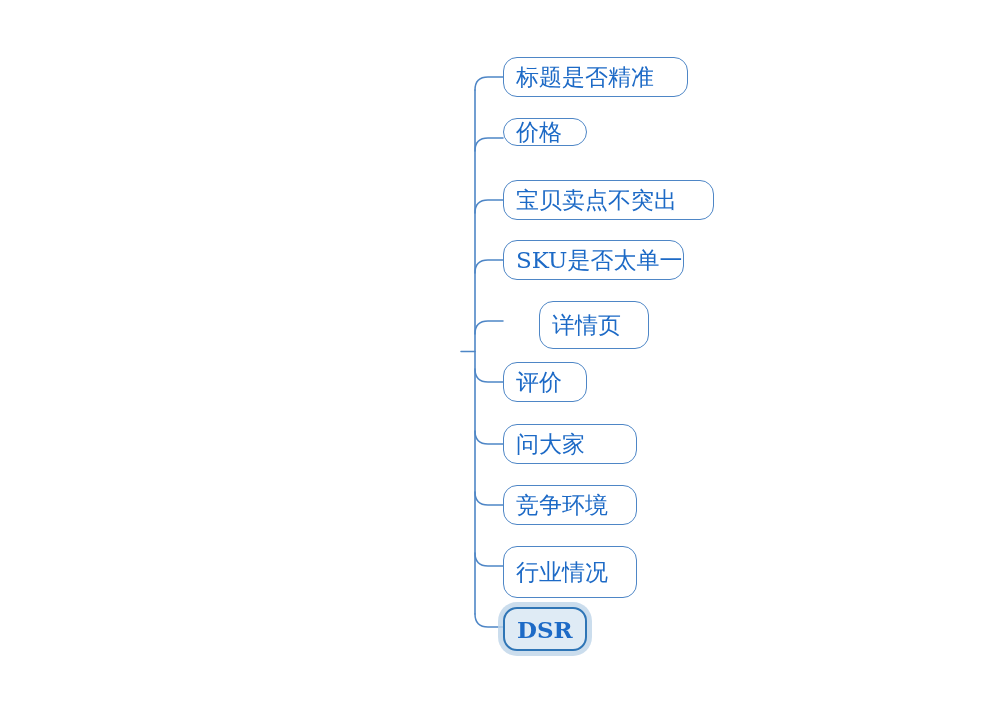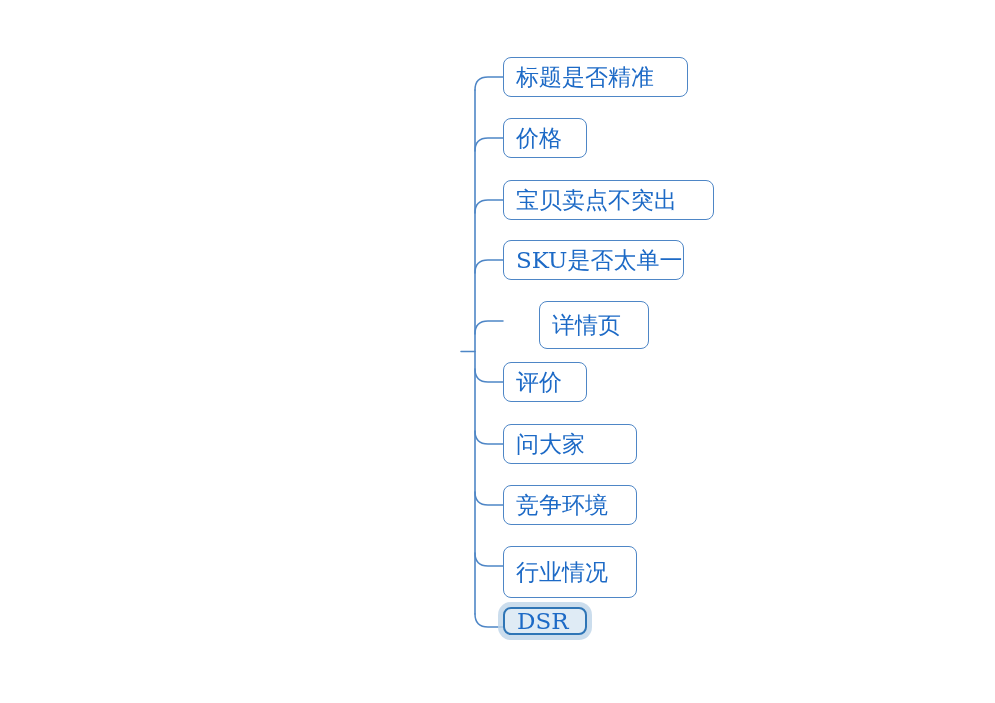--- a/index.html
+++ b/index.html
@@ -21,21 +21,21 @@
     top: 0;
     pointer-events: none;
   }
   .node {
     position: absolute;
     box-sizing: border-box;
     display: flex;
     align-items: center;
     background: #ffffff;
     border: 1.5px solid var(--child-border);
-    border-radius: 8px;
+    border-radius: 14px;
     color: var(--text-blue);
     font-size: 23px;
     line-height: 1;
     padding-left: 12px;
     white-space: nowrap;
     cursor: default;
   }
   .node.selected {
     background: var(--selected-fill);
     border: 2px solid var(--selected-border);
@@ -71,23 +71,23 @@
       <path d="M 475 273 Q 475 260 488 260 L 503 260" fill="none" stroke="#4e86c6" stroke-width="1.5" stroke-linecap="round"></path>
       <path d="M 475 334 Q 475 321 488 321 L 503 321" fill="none" stroke="#4e86c6" stroke-width="1.5" stroke-linecap="round"></path>
       <path d="M 475 369 Q 475 382 488 382 L 503 382" fill="none" stroke="#4e86c6" stroke-width="1.5" stroke-linecap="round"></path>
       <path d="M 475 431 Q 475 444 488 444 L 503 444" fill="none" stroke="#4e86c6" stroke-width="1.5" stroke-linecap="round"></path>
       <path d="M 475 492 Q 475 505 488 505 L 503 505" fill="none" stroke="#4e86c6" stroke-width="1.5" stroke-linecap="round"></path>
       <path d="M 475 553 Q 475 566 488 566 L 503 566" fill="none" stroke="#4e86c6" stroke-width="1.5" stroke-linecap="round"></path>
       <path d="M 475 614 Q 475 627 488 627 L 503 627" fill="none" stroke="#4e86c6" stroke-width="1.5" stroke-linecap="round"></path>
     </svg>
   <div id="children">
       <div class="node" style="left: 503px; top: 57px; width: 185px; height: 40px;">标题是否精准</div>
-      <div class="node" style="left: 503px; top: 118px; width: 84px; height: 40px;">价格</div>
+      <div class="node" style="left: 503px; top: 118px; width: 84px; height: 28px;">价格</div>
       <div class="node" style="left: 503px; top: 180px; width: 211px; height: 40px;">宝贝卖点不突出</div>
       <div class="node" style="left: 503px; top: 240px; width: 181px; height: 40px;">SKU是否太单一</div>
       <div class="node" style="left: 503px; top: 301px; width: 110px; height: 48px; margin-left: 36px;">详情页</div>
       <div class="node" style="left: 503px; top: 362px; width: 84px; height: 40px;">评价</div>
       <div class="node" style="left: 503px; top: 424px; width: 134px; height: 40px;">问大家</div>
       <div class="node" style="left: 503px; top: 485px; width: 134px; height: 40px;">竞争环境</div>
       <div class="node" style="left: 503px; top: 546px; width: 134px; height: 52px;">行业情况</div>
-      <div class="node selected" style="left: 503px; top: 607px; width: 84px; height: 28px;">DSR</div>
+      <div class="node selected" style="left: 503px; top: 607px; width: 84px; height: 44px; font-weight: bold;">DSR</div>
     </div>
 </div>
 
 </body></html>

